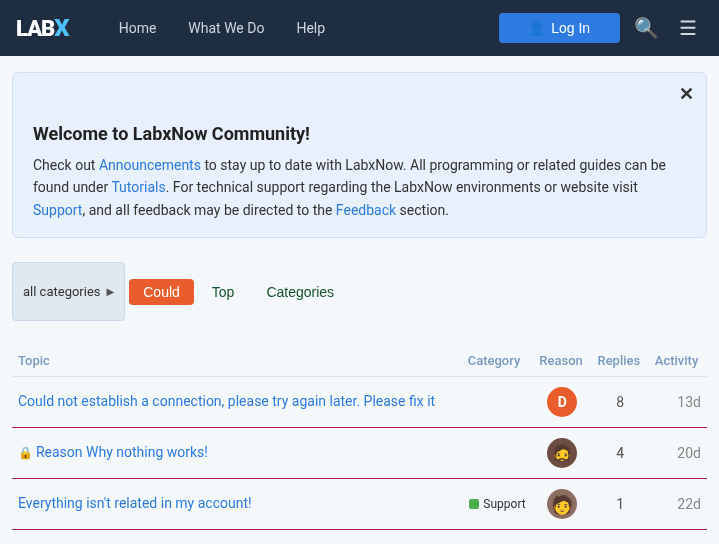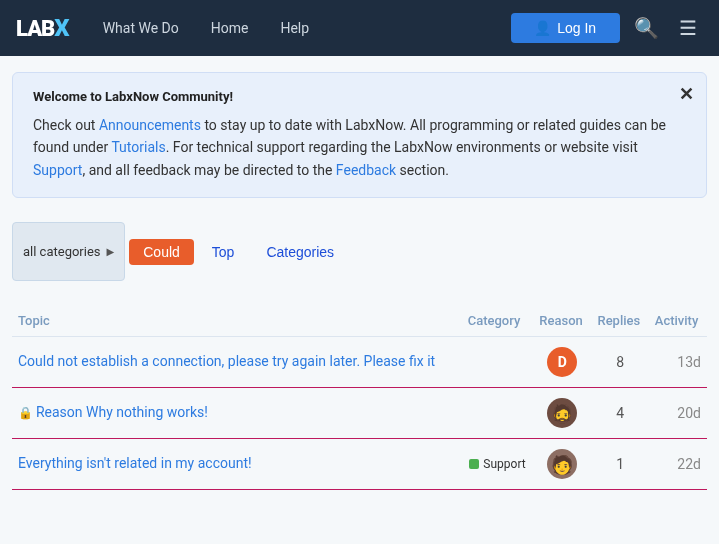--- a/index.html
+++ b/index.html
@@ -5,21 +5,21 @@
     * { margin: 0; padding: 0; box-sizing: border-box; }
     body { font-family: -apple-system, BlinkMacSystemFont, 'Segoe UI', Roboto, sans-serif; background: #f5f8fa; width: 719px; min-height: 544px; overflow-x: hidden; }
 
     
     .navbar {
       background: #1e2d40;
       display: flex;
       align-items: center;
       padding: 0 16px;
       height: 56px;
-      gap: 0;
+      gap: 16px;
     }
     .logo {
       display: flex;
       align-items: center;
       margin-right: 20px;
       text-decoration: none;
     }
     .logo-text {
       font-size: 22px;
       font-weight: 900;
@@ -46,21 +46,21 @@
     }
     .nav-right {
       display: flex;
       align-items: center;
       gap: 8px;
     }
     .login-btn {
       background: #2d7be0;
       color: white;
       border: none;
-      padding: 7px 24px;
+      padding: 7px 30px;
       border-radius: 4px;
       font-size: 14px;
       cursor: pointer;
       display: flex;
       align-items: center;
       gap: 5px;
     }
     .search-icon-btn {
       background: none;
       border: none;
@@ -92,24 +92,25 @@
       top: 10px;
       right: 12px;
       background: none;
       border: none;
       font-size: 18px;
       cursor: pointer;
       color: #333;
       font-weight: bold;
     }
     .welcome-title {
-      font-size: 13px;
+      font-size: 18px;
       font-weight: 700;
       color: #222;
       margin-bottom: 10px;
+      margin-top: 34px;
     }
     .welcome-body {
       font-size: 14px;
       color: #333;
       line-height: 1.6;
     }
     .welcome-link {
       color: #2d7be0;
       text-decoration: none;
     }
@@ -135,21 +136,21 @@
       cursor: pointer;
     }
     .all-categories .arrow { font-size: 10px; color: #555; }
     .tab-btn {
       padding: 5px 14px;
       border: none;
       border-radius: 4px;
       font-size: 14px;
       cursor: pointer;
       background: transparent;
-      color: #1d4ed8;
+      color: #14532d;
     }
     .tab-btn.active {
       background: #e85d2b;
       color: white;
     }
 
     
     .topics-table {
       width: calc(100% - 24px);
       margin: 16px 12px;
@@ -221,22 +222,22 @@
 </head>
 <body>
 
 <nav class="navbar">
   <a class="logo" href="#">
     <span class="logo-text">
       <span>LAB</span><span class="logo-x">X</span>
     </span>
   </a>
   <div class="nav-links">
+    <a class="nav-link" href="#">Home</a>
     <a class="nav-link" href="#">What We Do</a>
-    <a class="nav-link" href="#">Home</a>
     <a class="nav-link" href="#">Help</a>
   </div>
   <div class="nav-right">
     <button class="login-btn">
       <span>👤</span>
       <span>Log In</span>
     </button>
     <button class="search-icon-btn">
       <span>🔍</span>
     </button>

